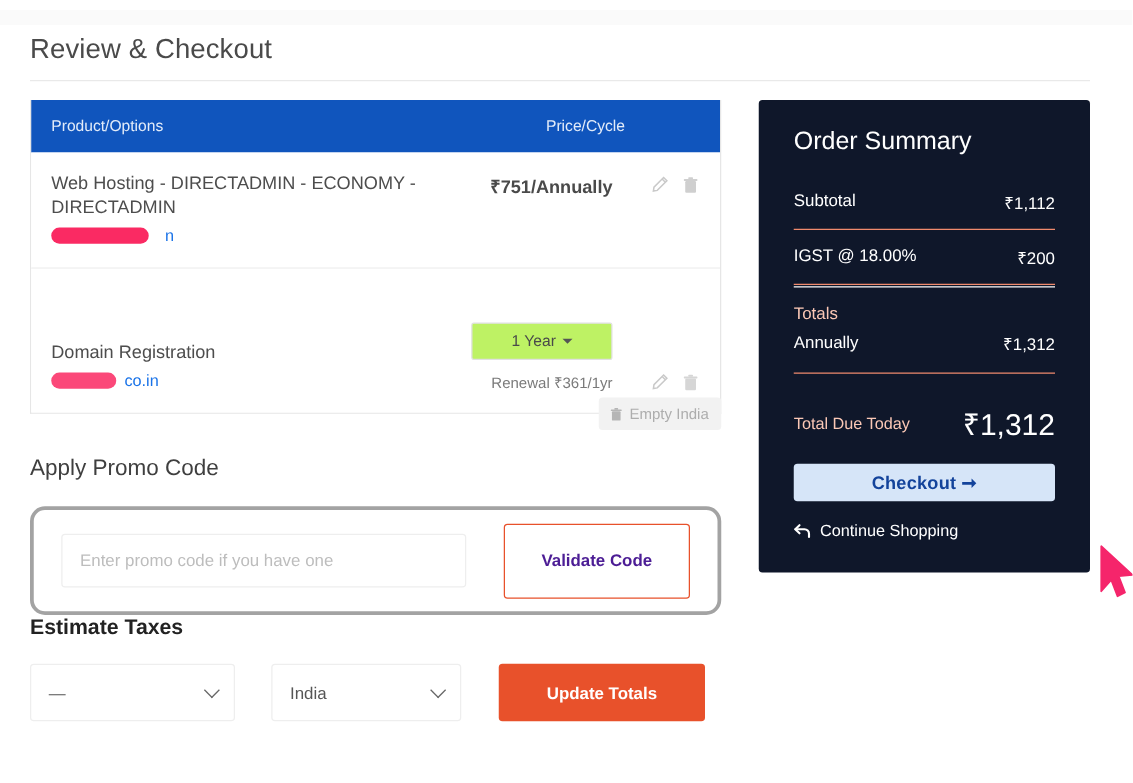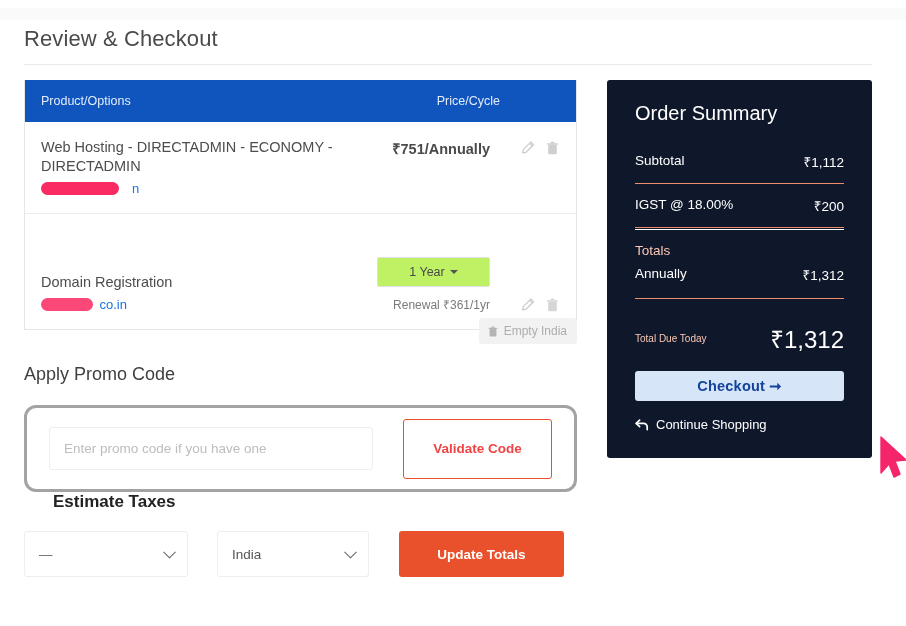--- a/index.html
+++ b/index.html
@@ -164,21 +164,21 @@
 
   
   .section-h {
     position: absolute;
     left: 24px;
     font-size: 18px;
     color: #3f3f3f;
     font-weight: 400;
   }
   #promo-h { top: 364px; }
-  #tax-h { top: 492px; font-weight: bold; font-size:17px; color:#222;margin-left:29px; }
+  #tax-h { top: 492px; font-weight: bold; font-size:17px; color:#222; }
 
   .promo-box {
     position: absolute;
     left: 24px; top: 405px;
     width: 553px; height: 87px;
     border: 3px solid #a3a3a3;
     border-radius: 12px;
     background: #fff;
     display: flex;
     align-items: center;
@@ -194,21 +194,21 @@
     color: #444;
     font-family: inherit;
     background: #fff;
     outline: none;
   }
   .promo-input::placeholder { color: #bdbdbd; }
   .validate-btn {
     width: 152px; height: 60px;
     border: 1px solid #e8512b;
     background: #fff;
-    color: #ef4444;
+    color: #4c1d95;
     font-size: 13.5px;
     font-weight: bold;
     border-radius: 3px;
     font-family: inherit;
     cursor: pointer;
   }
 
   
   .tax-row {
     position: absolute;
@@ -278,21 +278,21 @@
     font-size: 13.5px; color:#fbc8b6; padding-bottom:8px;
   }
   .annually {
     display:flex; justify-content:space-between;
     font-size:13.5px; color:#fff; padding-bottom:14px;
   }
   .due-row {
     display: flex; justify-content: space-between; align-items: center;
     padding: 10px 0 16px 0;
   }
-  .due-label { font-size: 10px; color:#fbc8b6; }
+  .due-label { font-size: 13px; color:#fbc8b6; }
   .due-amt { font-size: 24px; color:#fff; font-weight: 400; }
   .checkout-btn {
     display:block; width: 100%; height: 30px;
     background: #d6e5f8;
     color: #13439b;
     border: none; border-radius: 3px;
     font-size: 14.5px; font-weight: bold;
     font-family: inherit;
     cursor: pointer;
     letter-spacing:.2px;

